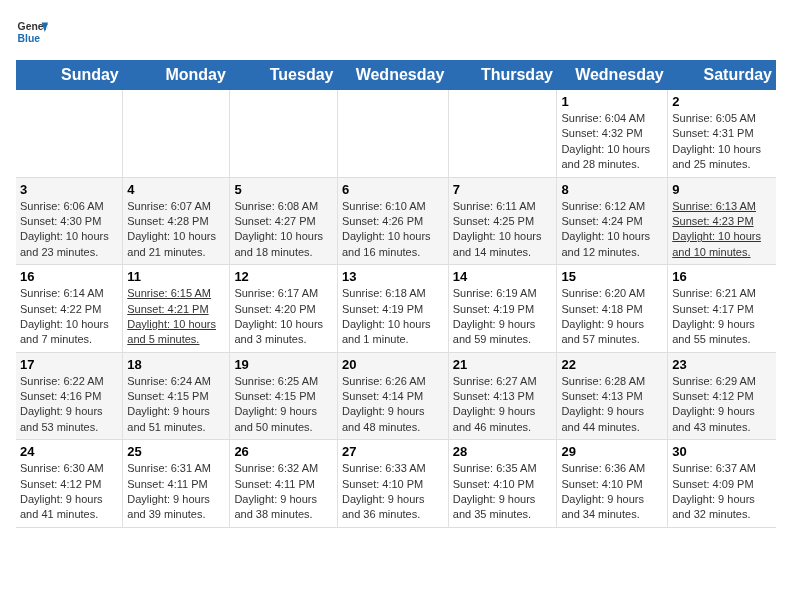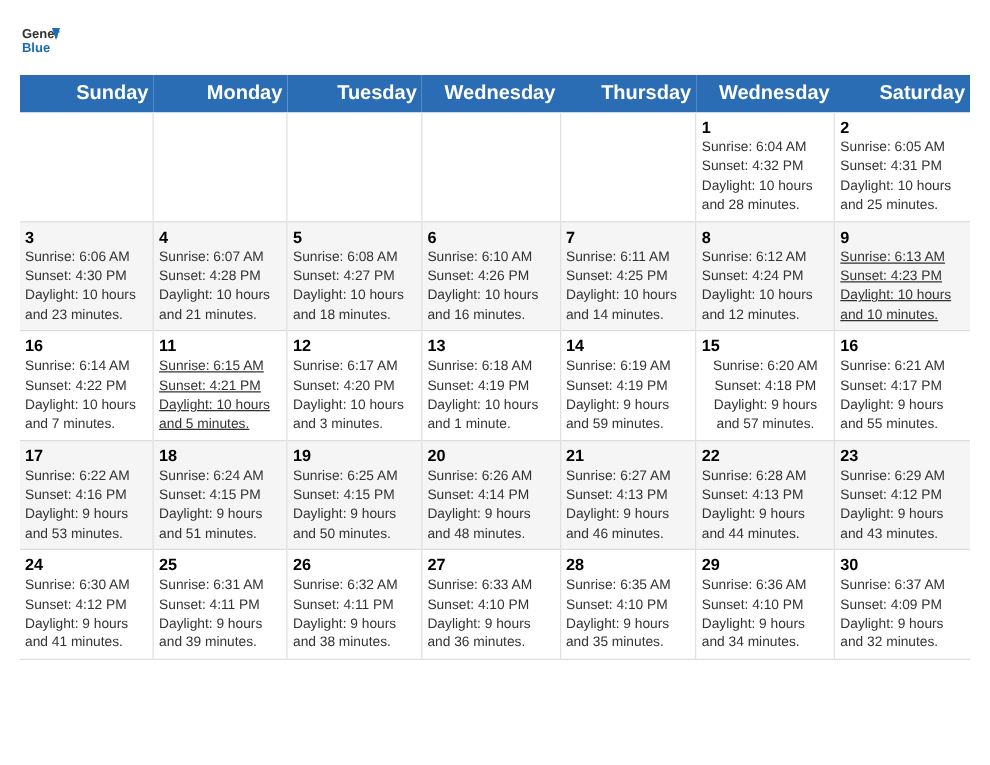--- a/index.html
+++ b/index.html
@@ -205,21 +205,21 @@
 Daylight: 10 hours and 1 minute.</div>
         </td>
         <td>
           <span class="day-num">14</span>
           <div class="day-info" style="white-space: pre-line;">Sunrise: 6:19 AM
 Sunset: 4:19 PM
 Daylight: 9 hours and 59 minutes.</div>
         </td>
         <td>
           <span class="day-num">15</span>
-          <div class="day-info" style="white-space: pre-line; text-align: center;">Sunrise: 6:20 AM
+          <div class="day-info" style="white-space: pre-line;">Sunrise: 6:20 AM
 Sunset: 4:18 PM
 Daylight: 9 hours and 57 minutes.</div>
         </td>
         <td>
           <span class="day-num">16</span>
           <div class="day-info" style="white-space: pre-line;">Sunrise: 6:21 AM
 Sunset: 4:17 PM
 Daylight: 9 hours and 55 minutes.</div>
         </td>
       </tr>

